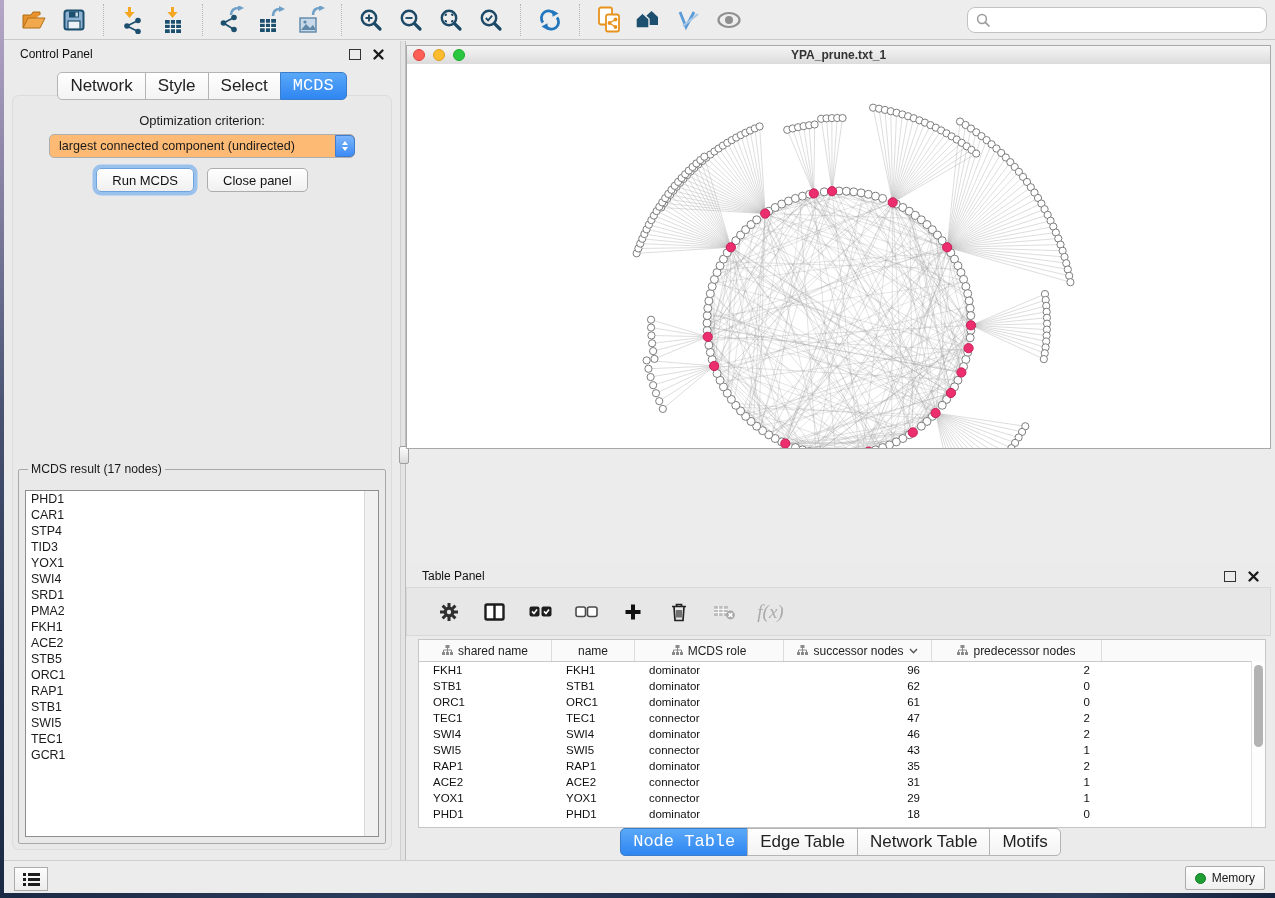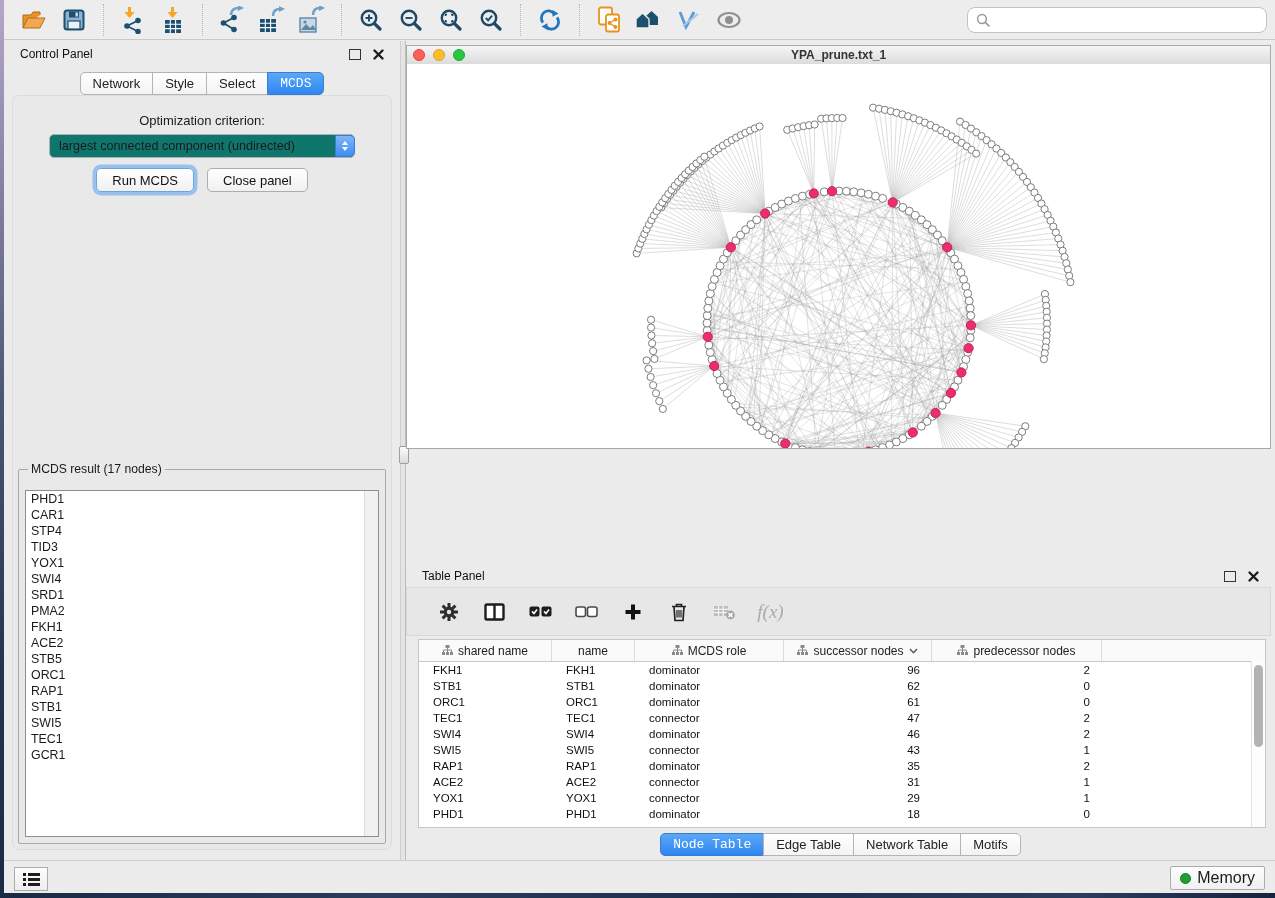--- a/index.html
+++ b/index.html
@@ -18,28 +18,28 @@
   .search{margin-left:auto;margin-right:8px;width:300px;height:26px;background:#fff;
     border:1px solid #C2C2C2;border-radius:8px;display:flex;align-items:center;padding:0 8px;box-sizing:border-box;}
   .search input{border:none;outline:none;flex:1;font-size:12px;background:transparent;margin-left:6px;font-family:"Liberation Sans",sans-serif;}
   
   .cpanel{position:absolute;left:4px;top:41px;width:396px;height:819px;background:#EBEBEB;box-sizing:border-box;}
   .panel-titlebar{height:26px;display:flex;align-items:center;padding:0 16px;font-size:12px;color:#111;}
   .panel-titlebar .sp{flex:1;}
   .float-box{width:10px;height:9px;border:1.5px solid #333;margin-right:12px;cursor:pointer;}
   .cp-tabs{position:absolute;top:31px;left:0;right:0;display:flex;justify-content:center;z-index:3;}
   .seg-tab{background:linear-gradient(#FFFFFF,#F3F3F3);border:1px solid #B4B4B4;margin-left:-1px;
-    padding:3px 12px;font-size:13px;color:#222;cursor:pointer;white-space:nowrap;}
+    padding:3px 12px;font-size:17px;color:#222;cursor:pointer;white-space:nowrap;}
   .seg-tab:first-child{border-radius:5px 0 0 5px;margin-left:0;}
   .seg-tab:last-child{border-radius:0 5px 5px 0;}
   .seg-tab.active{background:linear-gradient(#5AA8F8,#2F86F2);border-color:#3A7ECB;color:#fff;font-family:Liberation Mono, monospace;}
   .cp-content{position:absolute;left:8px;right:8px;top:54px;bottom:10px;background:#E9E9E9;
     border:1px solid #DCDCDC;border-radius:7px;}
   .opt-label{position:absolute;top:17px;left:0;right:0;text-align:center;font-size:13px;}
-  .mac-select{position:absolute;top:38px;left:36px;right:36px;height:24px;background:#0f766e;
+  .mac-select{position:absolute;top:38px;left:36px;right:36px;height:24px;background:#fdba74;
     border:1px solid #AFAFAF;border-radius:5px;display:flex;align-items:center;cursor:pointer;box-sizing:border-box;}
   .sel-text{flex:1;font-size:12.6px;padding-left:9px;white-space:nowrap;overflow:hidden;}
   .sel-step{width:20px;align-self:stretch;margin-right:-1px;border-radius:0 5px 5px 0;
     background:linear-gradient(#7CB5FA,#3D8BF5);border:1px solid #3D7CD0;box-sizing:border-box;
     display:flex;flex-direction:column;align-items:center;justify-content:center;gap:2px;}
   .tri-up{width:0;height:0;border-left:3.5px solid transparent;border-right:3.5px solid transparent;border-bottom:4.5px solid #fff;}
   .tri-dn{width:0;height:0;border-left:3.5px solid transparent;border-right:3.5px solid transparent;border-top:4.5px solid #fff;}
   .btn-row{position:absolute;top:72px;left:0;right:0;display:flex;justify-content:center;gap:13px;}
   .mac-btn{background:linear-gradient(#FFFFFF,#F0F0F0);border:1px solid #ADADAD;border-radius:5px;
     font-size:13px;height:24px;padding:0 15px;color:#111;font-family:"Liberation Sans",sans-serif;cursor:pointer;}
@@ -86,21 +86,21 @@
   .td.num{justify-content:flex-end;padding-left:0;padding-right:12px;}
   .vtrack{position:absolute;right:0;top:21px;bottom:0;width:13px;background:#FDFDFD;border-left:1px solid #E2E2E2;}
   .vthumb{position:absolute;left:2px;top:4px;width:9px;height:82px;background:#B3B3B3;border-radius:5px;cursor:pointer;}
   .tp-tabs{position:absolute;bottom:4px;left:0;right:0;display:flex;justify-content:center;}
   
   .statusbar{position:absolute;left:4px;right:0;top:860px;height:33px;background:#ECECEC;
     border-top:1px solid #CFCFCF;box-sizing:border-box;}
   .listbtn{position:absolute;left:10px;top:6px;width:32px;height:22px;background:linear-gradient(#FDFDFD,#EDEDED);
     border:1px solid #ABABAB;display:flex;align-items:center;justify-content:center;cursor:pointer;}
   .membtn{position:absolute;right:10px;top:5px;height:22px;background:linear-gradient(#FDFDFD,#F0F0F0);
-    border:1px solid #ABABAB;border-radius:2px;display:flex;align-items:center;gap:6px;padding:0 9px;font-size:16px;cursor:pointer;}
+    border:1px solid #ABABAB;border-radius:2px;display:flex;align-items:center;gap:6px;padding:0 9px;font-size:12px;cursor:pointer;}
   .memdot{width:11px;height:11px;border-radius:50%;background:#1E9E33;border:1px solid #117A23;box-sizing:border-box;}
   svg{display:block;}
 </style>
 </head>
 <body>
 
 <div class="desk-left"></div>
 <div class="desk-bottom"></div>
 
 <div class="toolbar">

